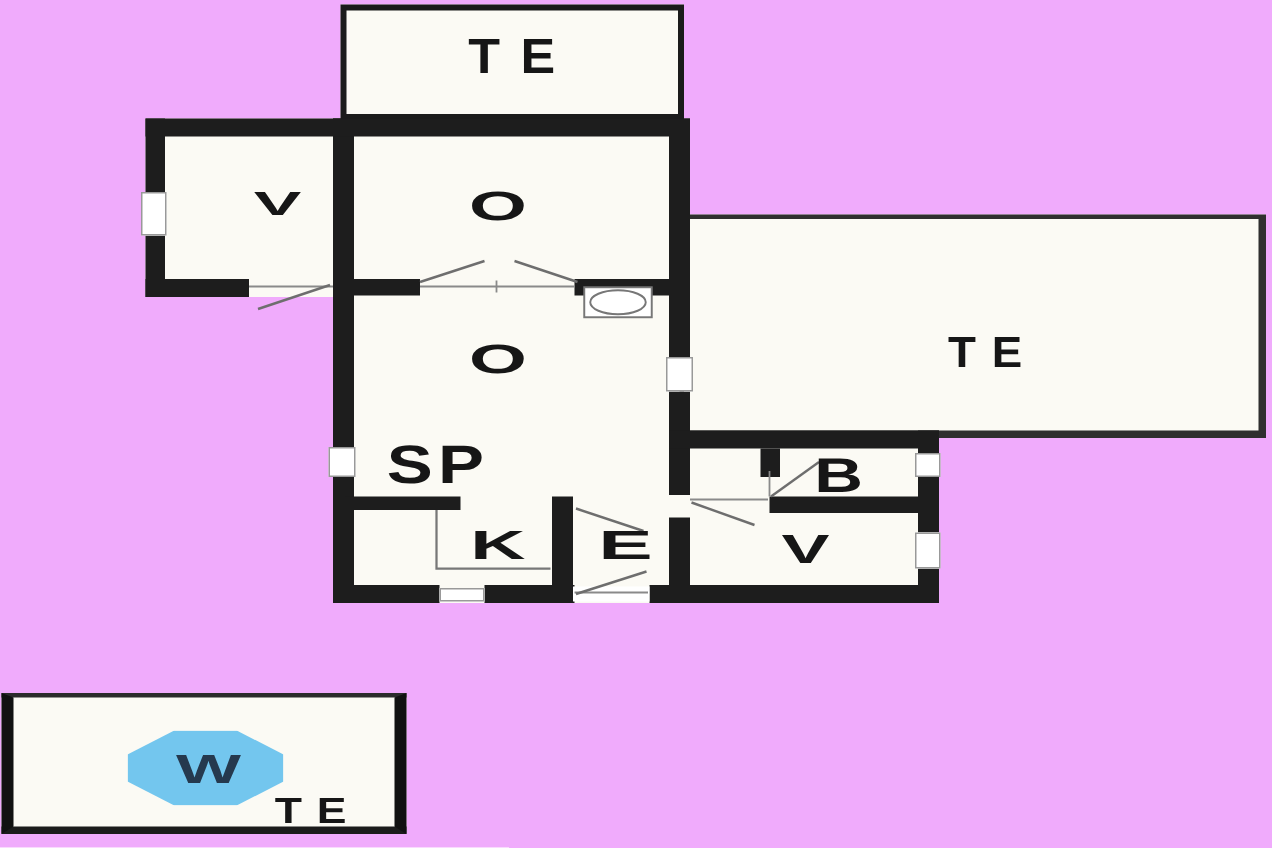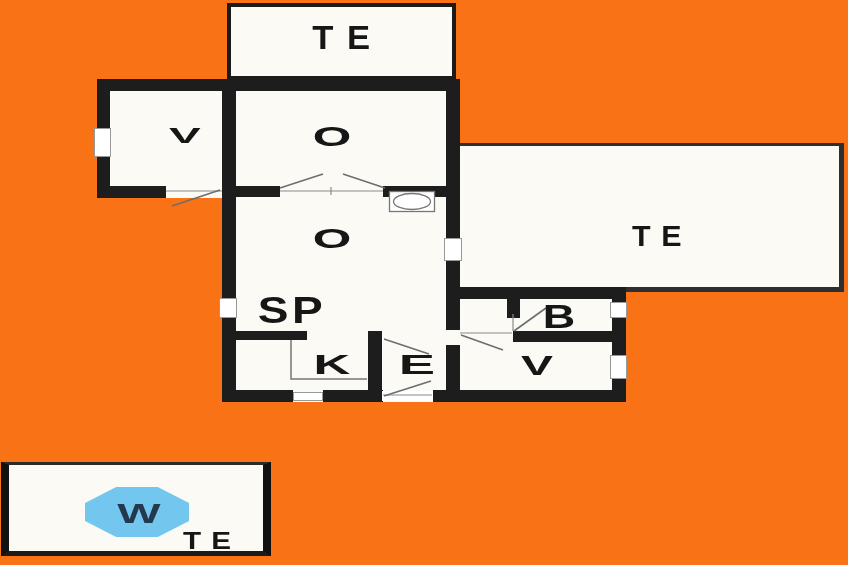--- a/index.html
+++ b/index.html
@@ -6,21 +6,21 @@
     --wall:#1d1d1d;
     --thin:#2f2f2f;
     --detail:#6e6e6e;
     --room:#fbfaf4;
     --water:#73c6ee;
     --water-text:#25394e;
     --ink:#161616;
   }
   html,body{margin:0;padding:0;background:#ffffff;}
   #canvas{
-    position:relative;width:848px;height:565px;background:#f97316;
+    position:relative;width:848px;height:565px;background:#f0abfc;
     overflow:hidden;font-family:"Liberation Sans",sans-serif;
   }
   .fill{position:absolute;background:var(--room);z-index:1;}
   .outline{position:absolute;background:var(--room);z-index:2;box-sizing:border-box;}
   .wall{position:absolute;background:var(--wall);z-index:3;}
   .win{position:absolute;background:#ffffff;border:1px solid #999;z-index:3;box-sizing:border-box;}
   .gap{position:absolute;background:#ffffff;z-index:3;}
   svg.details{position:absolute;left:0;top:0;z-index:4;pointer-events:none;}
   .lbl{
     position:absolute;z-index:5;color:var(--ink);white-space:nowrap;

